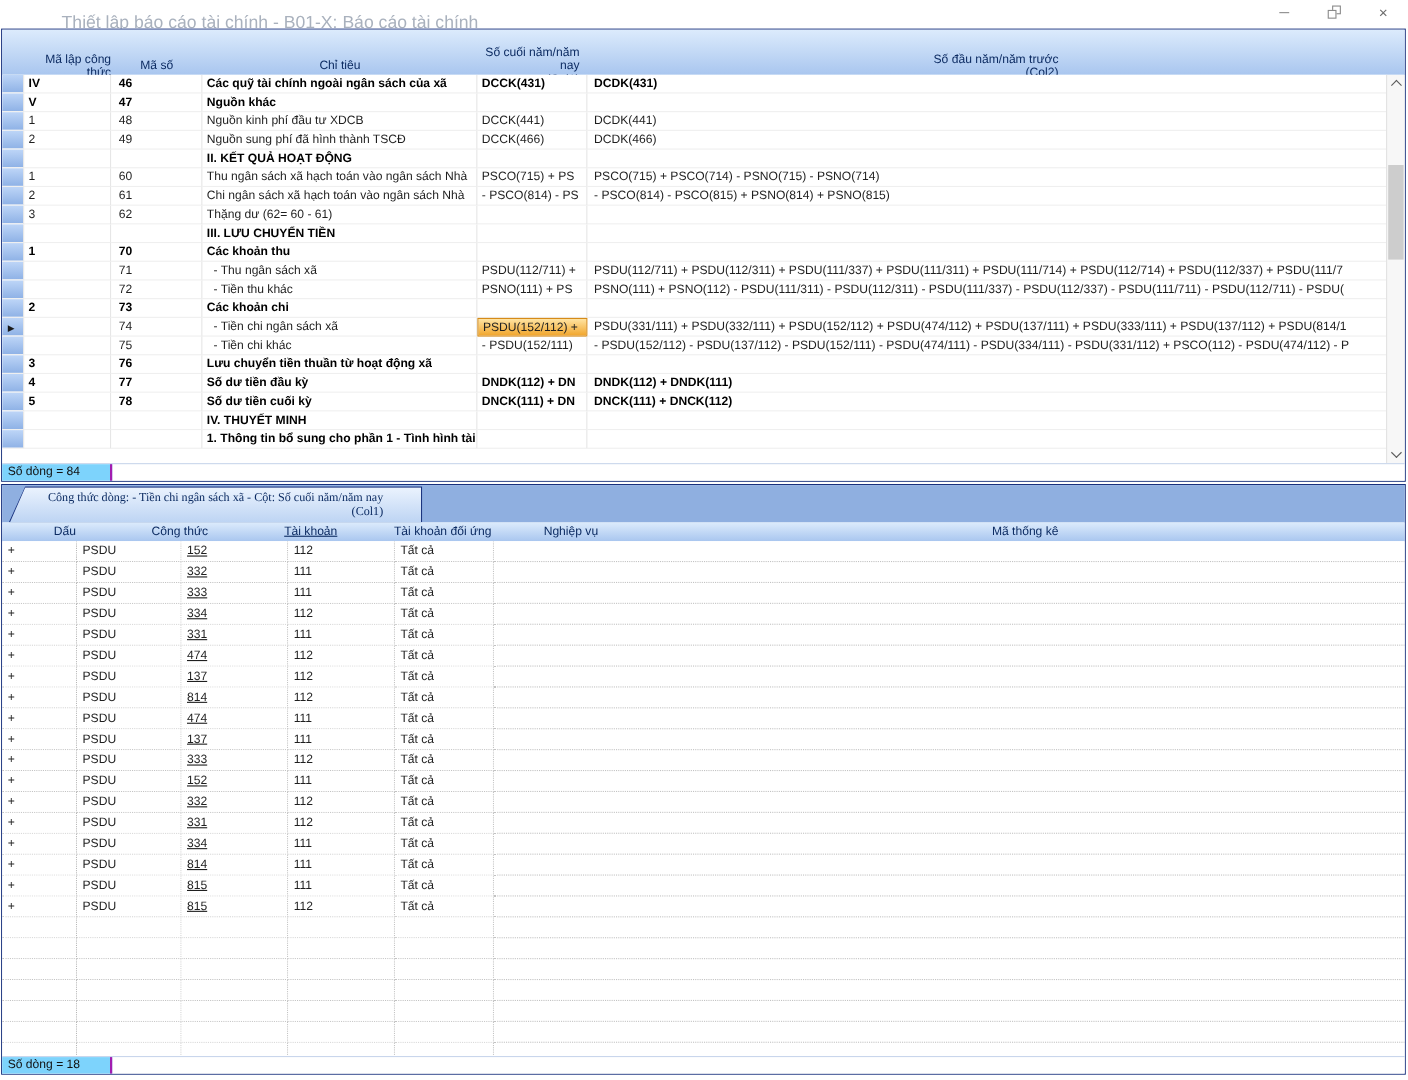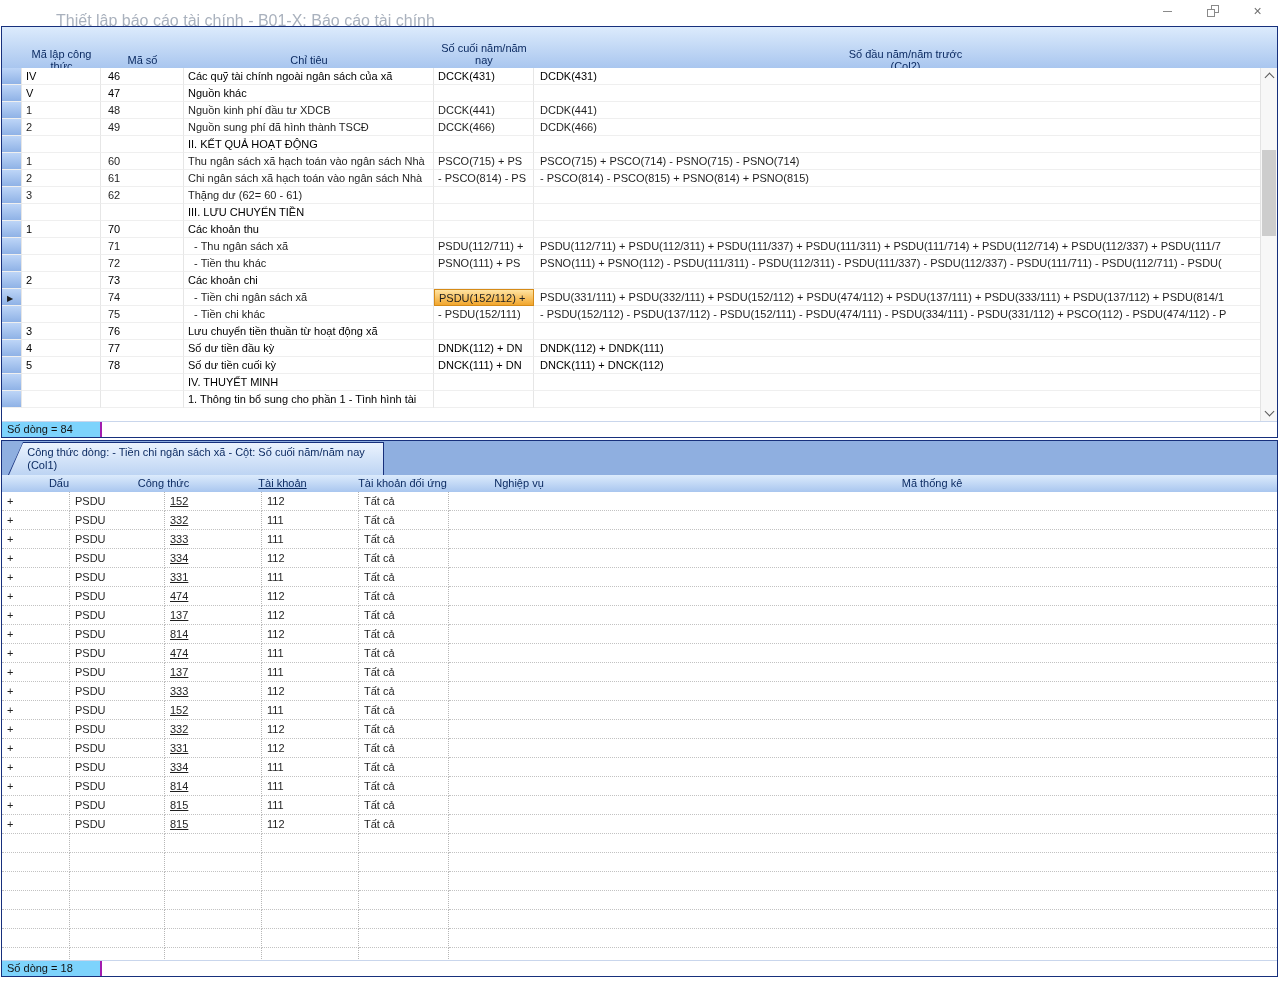--- a/index.html
+++ b/index.html
@@ -25,57 +25,57 @@
   .panel { position:absolute; border:1px solid #17307c; background:#fff; }
   .grid-header-bg { background:linear-gradient(#dcebfc, #a9c6ef); color:#0d2c63; }
 
   .statusbar { position:absolute; left:0; right:0; bottom:0; height:16px; background:#fff; border-top:1px solid #c9d6ec; }
   .status-box { display:inline-block; width:100px; height:15px; background:#7dd3fc; border-right:2px solid #a21caf;
                 line-height:15px; padding-left:5px; color:#111; }
 
   
   .top-panel { left:1px; top:26px; width:1277px; height:412px; }
   .tg-header { position:absolute; left:0; top:0; right:0; height:41px; display:flex; }
-  .tg-header .hcell { display:flex; align-items:center; justify-content:center; text-align:center;
+  .tg-header .hcell { display:flex; align-items:center; justify-content:center; text-align:right;
                       white-space:pre-line; line-height:12px;margin-top:24px; }
   .w-sel { width:20px; flex:none; }
   .w-c1  { width:79px; flex:none; }
   .w-c2  { width:83px; flex:none; }
   .w-c3  { width:250px; flex:none; }
   .w-c4  { width:100px; flex:none; }
   .w-c5  { flex:1; min-width:0; }
 
   .tg-body { position:absolute; left:0; top:41px; right:17px; height:353px; overflow:hidden; background:#fff; }
   .tg-row { display:flex; height:17px; line-height:16px; white-space:pre; }
   .tg-row .cell { border-right:1px solid #e6e6e6; border-bottom:1px solid #efefef; overflow:hidden; padding-left:4px; }
   .tg-row .w-c2 { padding-left:7px; }
   .tg-row .w-c5 { padding-left:6px; border-right:none; }
   .sel-cell { width:20px; flex:none; padding:0; position:relative;
               background:linear-gradient(#bdd5f7, #8fb2e6); border-bottom:1px solid #ddeafc; }
   .sel-cell .arrow { position:absolute; left:5px; top:2px; font-size:8px; color:#1a1a1a; }
-  .bold { font-weight:normal; color:#000; }
+  .bold { font-weight:bold; color:#000; }
   .hl { background:linear-gradient(#ffe3a1, #f1a62d); border:1px solid #d68b18 !important; }
 
   
   .vscroll { position:absolute; top:41px; right:0; width:17px; height:353px; background:#f7f7f7; border-left:1px solid #e3e3e3; }
   .chev { position:absolute; left:5px; width:7px; height:7px; }
   .chev.up   { top:6px;  border-left:1px solid #5a5a5a; border-top:1px solid #5a5a5a; transform:rotate(45deg); }
   .chev.down { bottom:6px; border-right:1px solid #5a5a5a; border-bottom:1px solid #5a5a5a; transform:rotate(45deg); }
   .vthumb { position:absolute; left:1px; right:1px; top:82px; height:86px; background:#cdcdcd; }
 
   
   .bottom-panel { left:1px; top:440px; width:1277px; height:537px; }
   .tabstrip { position:absolute; left:0; top:0; right:0; height:34px; background:#8fafe0; }
   .tab-outer { position:absolute; left:6px; top:1px; width:376px; height:33px; background:#17307c;
                clip-path:polygon(15px 0, 100% 0, 100% 100%, 0 100%); }
   .tab-inner { position:absolute; left:1px; top:1px; right:1px; bottom:0;
                background:linear-gradient(#ebf3fe, #bdd4f3);
                clip-path:polygon(14px 0, 100% 0, 100% 100%, 0 100%);
-               display:flex; align-items:center; justify-content:center; text-align:left;
-               color:#0d2c63; line-height:13px; white-space:pre-line; }
+               display:flex; align-items:center; justify-content:center; text-align:right;
+               color:#0d2c63; line-height:13px; white-space:pre-line;font-family:Liberation Serif, serif; }
 
   .bg-header { position:absolute; left:0; top:34px; right:0; height:17px; display:flex; }
   .bg-header .hcell { text-align:center; line-height:17px; overflow:hidden;margin-left:23px; }
   .b0 { width:68px; flex:none; }
   .b1 { width:95px; flex:none; }
   .b2 { width:97px; flex:none;text-decoration:underline; }
   .b3 { width:97px; flex:none; }
   .b4 { width:90px; flex:none; }
   .b5 { flex:1; min-width:0; }
 

